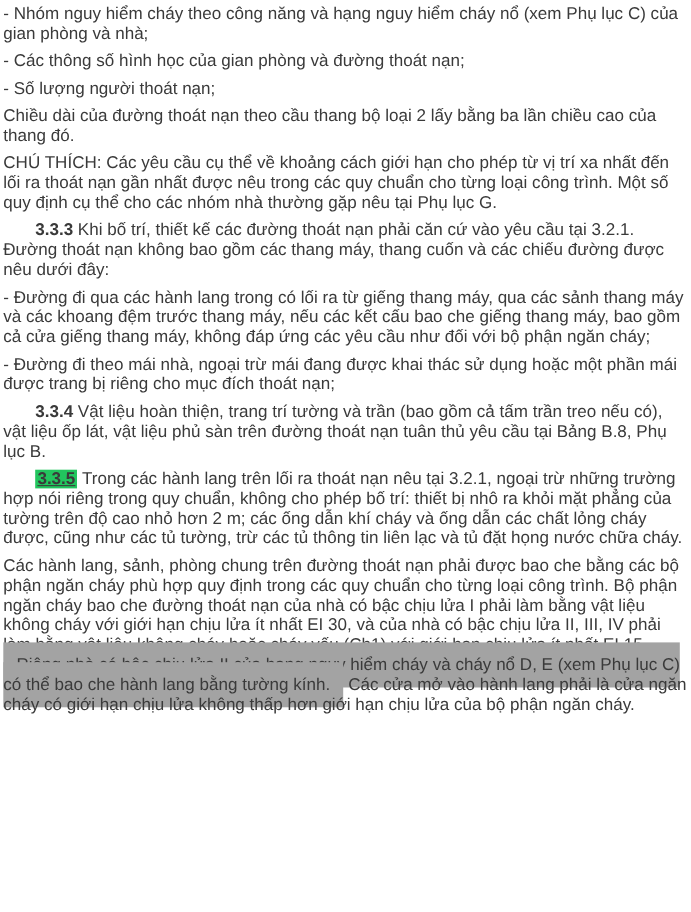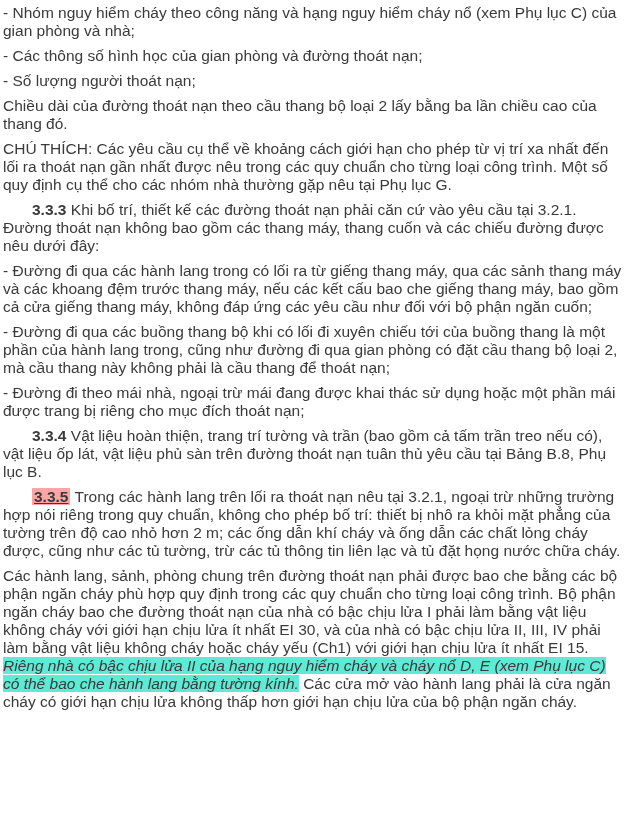--- a/index.html
+++ b/index.html
@@ -12,52 +12,50 @@
     font-family: "Liberation Sans", "DejaVu Sans", sans-serif;
     font-size: 15.5px;
     line-height: 18px;
     color: #3a3a3a;
     padding: 4px 4px 0 3px;
     -webkit-font-smoothing: antialiased;
   }
   .doc p { margin: 0 0 7px 0; }
   .secnum { font-weight: bold; margin-left: 29px; }
   .hl-pale {
-    background: #fca5a5;
+    background: #22c55e;
     padding: 0 2px;
     text-decoration: underline;
   }
   mark.hl {
-    background: #5eead4;
+    background: #a3a3a3;
     color: inherit;
-    padding: 0;
-    font-style: italic;
+    padding: 12px;
   }
 </style>
 </head>
 <body>
 
 <main class="doc">
 
   <p>- Nhóm nguy hiểm cháy theo công năng và hạng nguy hiểm cháy nổ (xem Phụ lục C) của gian phòng và nhà;</p>
 
   <p>- Các thông số hình học của gian phòng và đường thoát nạn;</p>
 
   <p>- Số lượng người thoát nạn;</p>
 
 
   <p>Chiều dài của đường thoát nạn theo cầu thang bộ loại 2 lấy bằng ba lần chiều cao của thang đó.</p>
 
   <p>CHÚ THÍCH: Các yêu cầu cụ thể về khoảng cách giới hạn cho phép từ vị trí xa nhất đến lối ra thoát nạn gần nhất được nêu trong các quy chuẩn cho từng loại công trình. Một số quy định cụ thể cho các nhóm nhà thường gặp nêu tại Phụ lục G.</p>
 
   <p><span class="secnum">3.3.3</span><span> Khi bố trí, thiết kế các đường thoát nạn phải căn cứ vào yêu cầu tại 3.2.1. Đường thoát nạn không bao gồm các thang máy, thang cuốn và các chiếu đường được nêu dưới đây:</span></p>
 
-  <p>- Đường đi qua các hành lang trong có lối ra từ giếng thang máy, qua các sảnh thang máy và các khoang đệm trước thang máy, nếu các kết cấu bao che giếng thang máy, bao gồm cả cửa giếng thang máy, không đáp ứng các yêu cầu như đối với bộ phận ngăn cuốn;</p>
+  <p>- Đường đi qua các hành lang trong có lối ra từ giếng thang máy, qua các sảnh thang máy và các khoang đệm trước thang máy, nếu các kết cấu bao che giếng thang máy, bao gồm cả cửa giếng thang máy, không đáp ứng các yêu cầu như đối với bộ phận ngăn cháy;</p>
 
-  <p>- Đường đi qua các buồng thang bộ khi có lối đi xuyên chiếu tới của buồng thang là một phần của hành lang trong, cũng như đường đi qua gian phòng có đặt cầu thang bộ loại 2, mà cầu thang này không phải là cầu thang để thoát nạn;</p>
 
   <p>- Đường đi theo mái nhà, ngoại trừ mái đang được khai thác sử dụng hoặc một phần mái được trang bị riêng cho mục đích thoát nạn;</p>
 
 
   <p><span class="secnum">3.3.4</span><span> Vật liệu hoàn thiện, trang trí tường và trần (bao gồm cả tấm trần treo nếu có), vật liệu ốp lát, vật liệu phủ sàn trên đường thoát nạn tuân thủ yêu cầu tại Bảng B.8, Phụ lục B.</span></p>
 
   <p><span class="secnum hl-pale">3.3.5</span><span> Trong các hành lang trên lối ra thoát nạn nêu tại 3.2.1, ngoại trừ những trường hợp nói riêng trong quy chuẩn, không cho phép bố trí: thiết bị nhô ra khỏi mặt phẳng của tường trên độ cao nhỏ hơn 2 m; các ống dẫn khí cháy và ống dẫn các chất lỏng cháy được, cũng như các tủ tường, trừ các tủ thông tin liên lạc và tủ đặt họng nước chữa cháy.</span></p>
 
   <p><span>Các hành lang, sảnh, phòng chung trên đường thoát nạn phải được bao che bằng các bộ phận ngăn cháy phù hợp quy định trong các quy chuẩn cho từng loại công trình. Bộ phận ngăn cháy bao che đường thoát nạn của nhà có bậc chịu lửa I phải làm bằng vật liệu không cháy với giới hạn chịu lửa ít nhất EI 30, và của nhà có bậc chịu lửa II, III, IV phải làm bằng vật liệu không cháy hoặc cháy yếu (Ch1) với giới hạn chịu lửa ít nhất EI 15. </span><mark class="hl">Riêng nhà có bậc chịu lửa II của hạng nguy hiểm cháy và cháy nổ D, E (xem Phụ lục C) có thể bao che hành lang bằng tường kính.</mark><span> Các cửa mở vào hành lang phải là cửa ngăn cháy có giới hạn chịu lửa không thấp hơn giới hạn chịu lửa của bộ phận ngăn cháy.</span></p>
 

